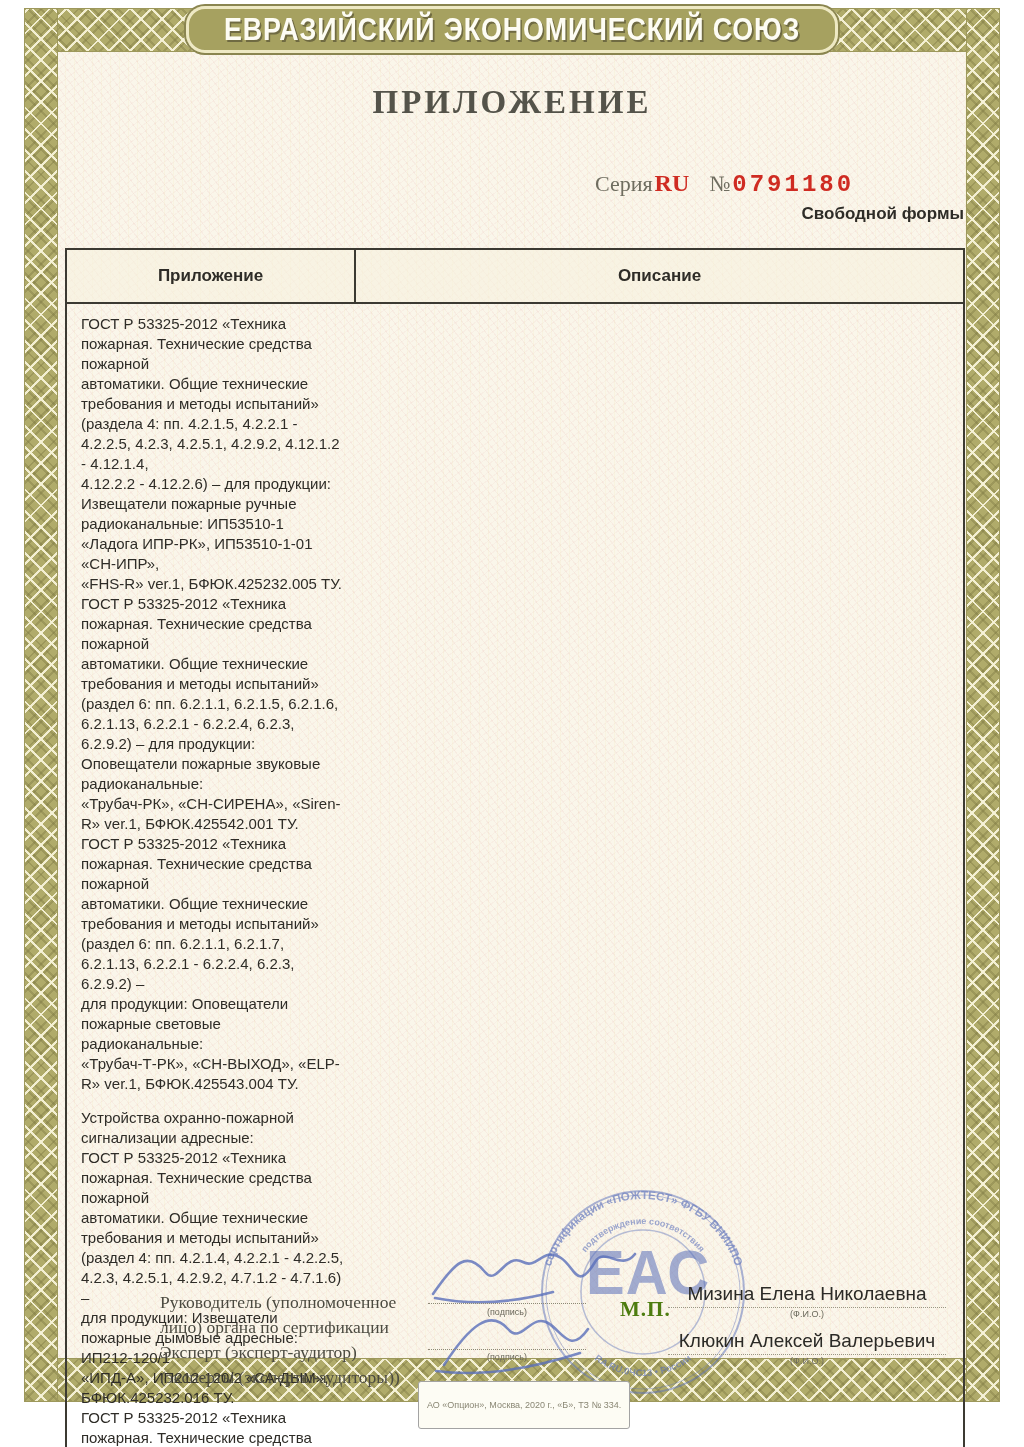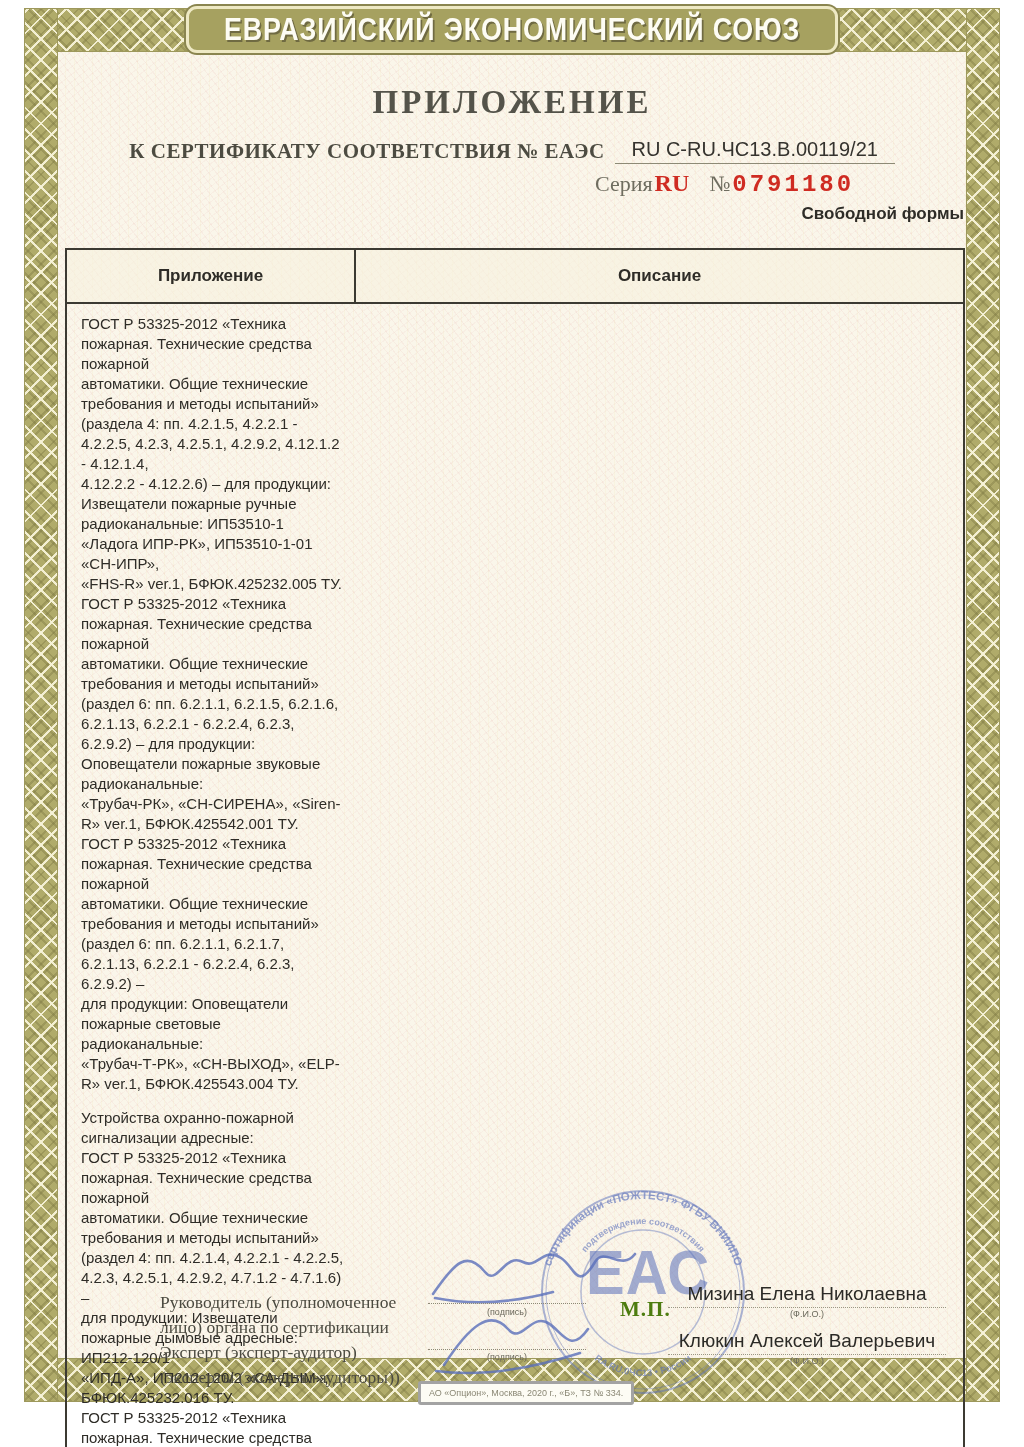--- a/index.html
+++ b/index.html
@@ -25,21 +25,21 @@
       repeating-linear-gradient(-45deg, rgba(120,115,62,0.35) 6px 8px, transparent 8px 15px),
       var(--frame-olive);
     box-shadow:inset 0 0 0 1px #9d985c;}
   .frame.top{left:24px;top:8px;width:976px;height:44px;}
   .frame.bottom{left:24px;top:1358px;width:976px;height:44px;}
   .frame.left{left:24px;top:8px;width:34px;height:1394px;}
   .frame.right{left:966px;top:8px;width:34px;height:1394px;}
 
   
   .banner{position:absolute;left:50%;top:6px;transform:translateX(-50%);
-    width:652px;height:47px;background:var(--banner-olive);border-radius:11px;
+    width:652px;height:47px;background:var(--banner-olive);border-radius:19px;
     box-shadow:0 0 0 2px #8a8550, inset 0 0 0 3px #eee9c4;
     display:flex;align-items:center;justify-content:center;}
   .banner-text{font-weight:bold;font-size:32px;color:#fdfcf3;white-space:nowrap;
     letter-spacing:1px;transform:scaleX(0.84);text-shadow:2px 2px 0 #6f6a42;}
 
   .doc-title{position:absolute;left:60px;top:84px;width:904px;text-align:center;
     font-family:"Liberation Serif",serif;font-weight:bold;font-size:33px;
     letter-spacing:3px;color:var(--title-gray);}
   .cert-line{position:absolute;left:60px;top:138px;width:904px;display:flex;
     justify-content:center;align-items:flex-end;gap:10px;}
@@ -98,45 +98,41 @@
   .seal-mp{position:absolute;left:620px;top:1297px;font-family:"Liberation Serif",serif;
     font-weight:bold;font-size:21px;color:#4d7c0f;letter-spacing:1px;}
   .autograph{position:absolute;pointer-events:none;}
   .autograph path{stroke:var(--stamp-blue);stroke-width:2.6;fill:none;opacity:0.8;
     stroke-linecap:round;}
   .ag1{left:425px;top:1232px;width:220px;height:80px;}
   .ag2{left:430px;top:1295px;width:180px;height:85px;}
 
   
   .imprint{position:absolute;left:418px;top:1381px;background:#fdfcf4;
-    border:3px solid #a3a3a3;border-radius:3px;padding:4px 8px;font-size:9px;
+    border:1px solid #a3a3a3;border-radius:3px;padding:18px 8px;font-size:9px;
     color:#8a8774;white-space:nowrap;}
 </style>
 </head>
 <body>
 
 <div class="page">
 
   <div class="parchment"></div>
 
   <div class="frame top"></div>
   <div class="frame bottom"></div>
   <div class="frame left"></div>
   <div class="frame right"></div>
 
   <div class="banner">
     <span class="banner-text">ЕВРАЗИЙСКИЙ ЭКОНОМИЧЕСКИЙ СОЮЗ</span>
   </div>
 
   <div class="doc-title">ПРИЛОЖЕНИЕ</div>
 
-  <div class="cert-line">
-    <span class="cert-label">К СЕРТИФИКАТУ СООТВЕТСТВИЯ № ЕАЭС</span>
-    <span class="cert-number">RU C-RU.ЧС13.В.00119/21</span>
-  </div>
 
   <div class="series-line">
     <span class="series-word">Серия</span>
     <span class="series-ru">RU</span>
     <span class="num-sign">№</span>
     <span class="blank-num">0791180</span>
   </div>
 
   <div class="form-kind">Свободной формы</div>
 

